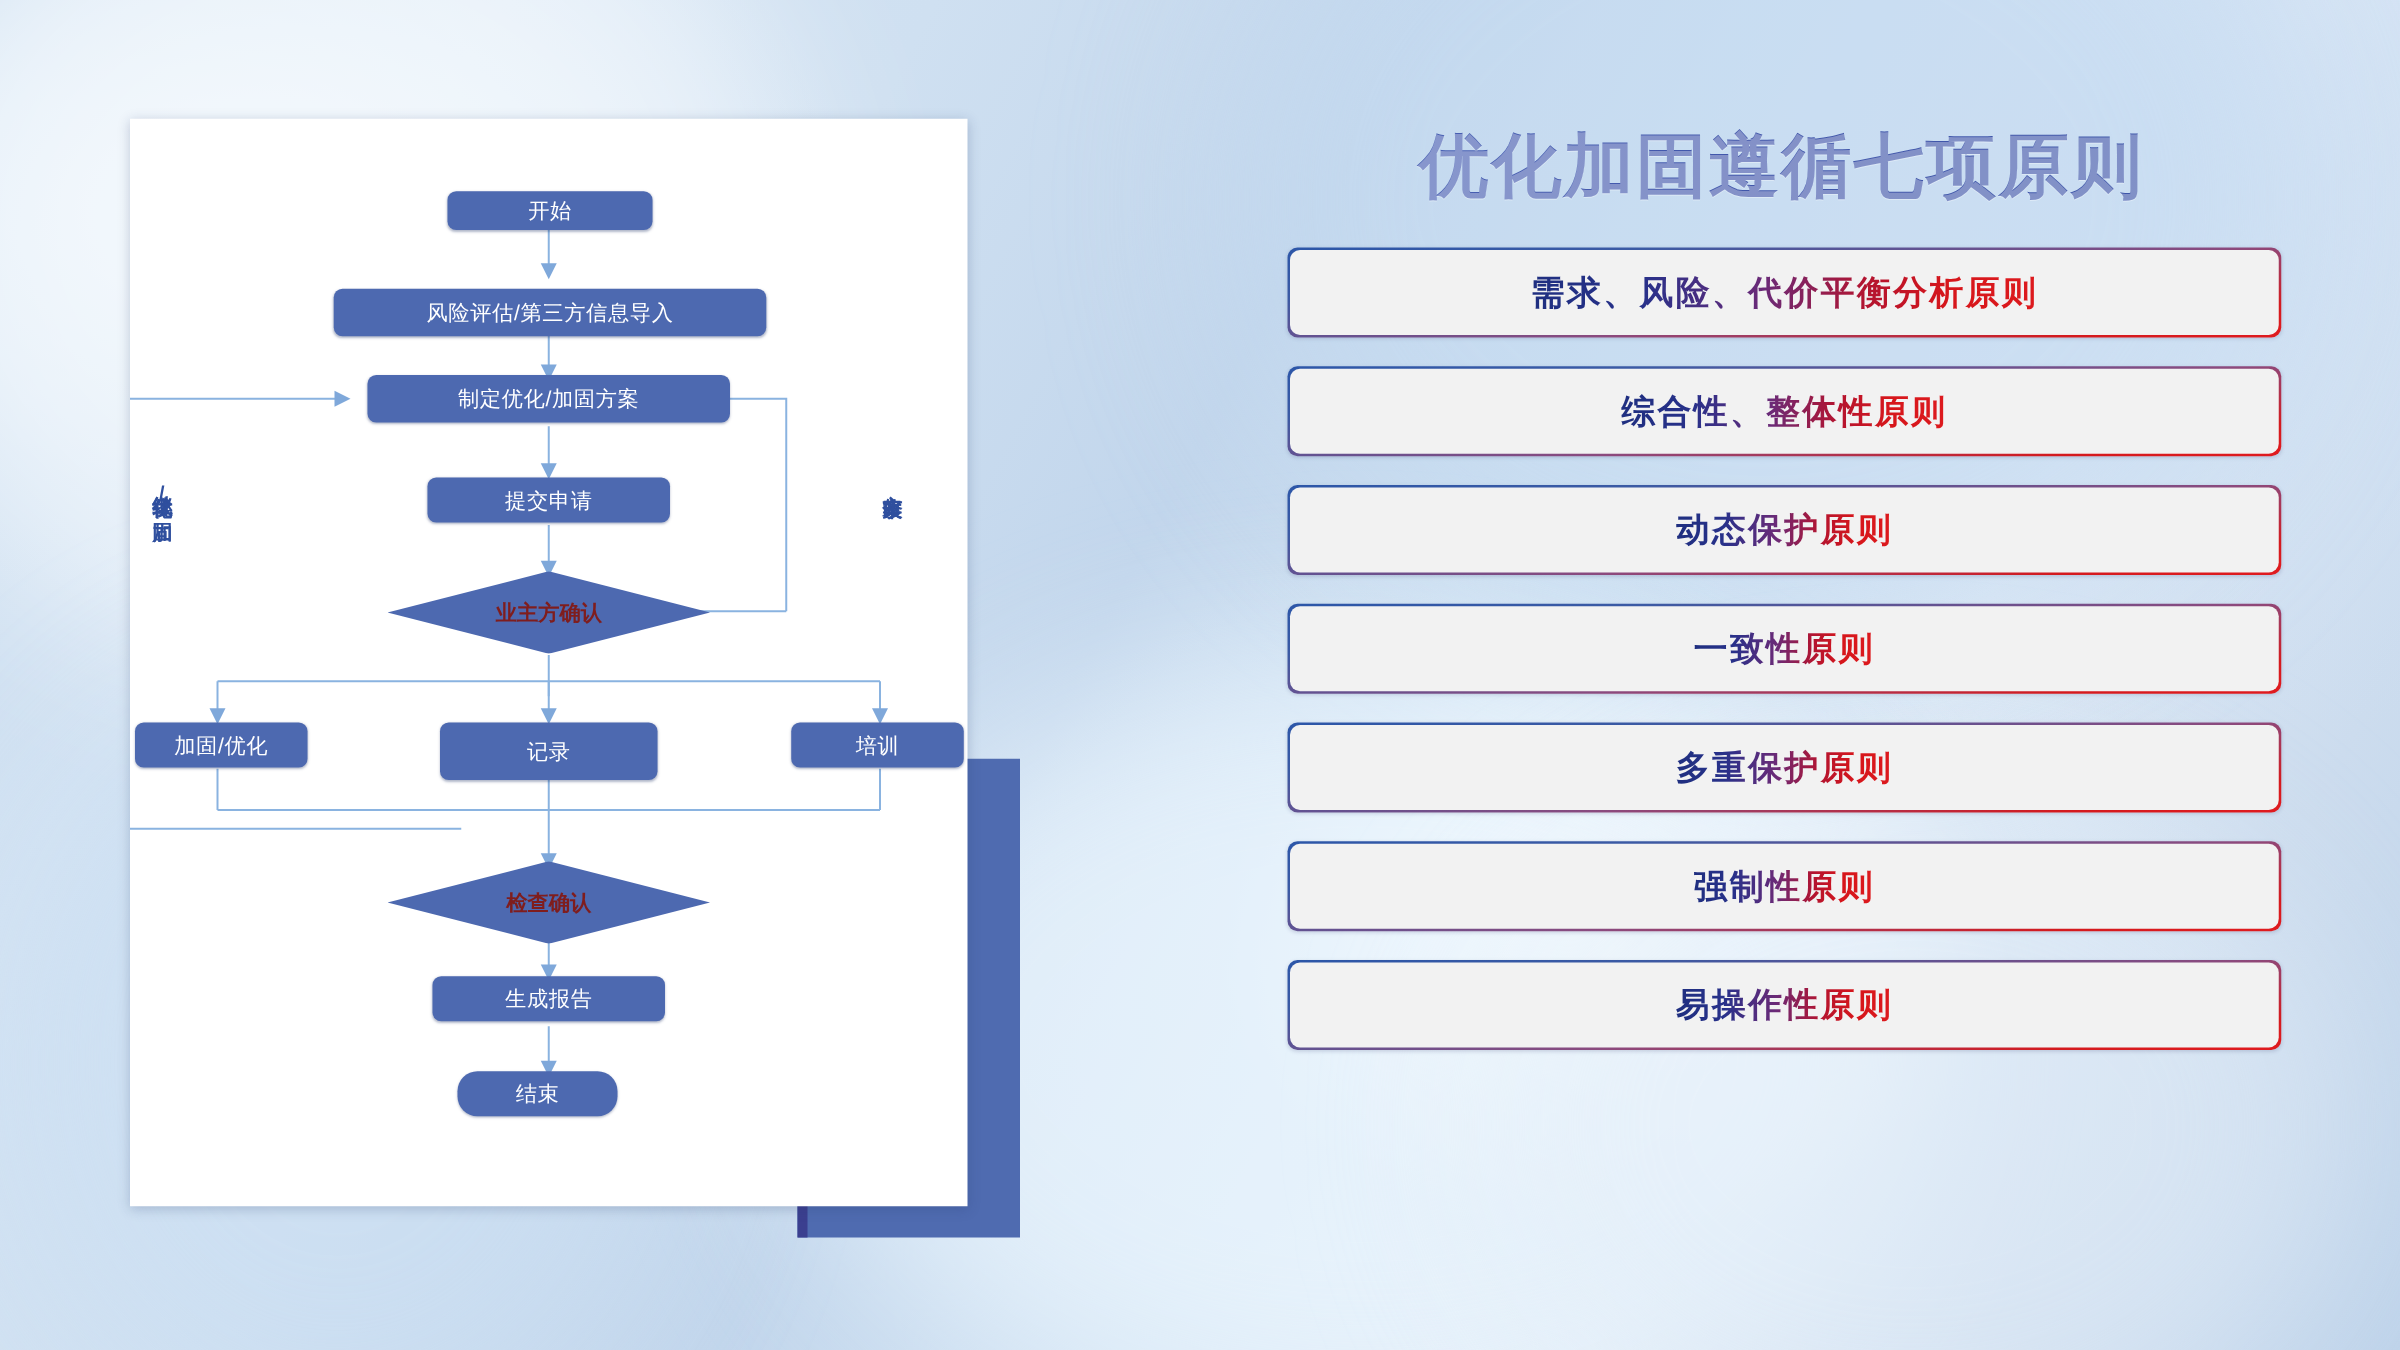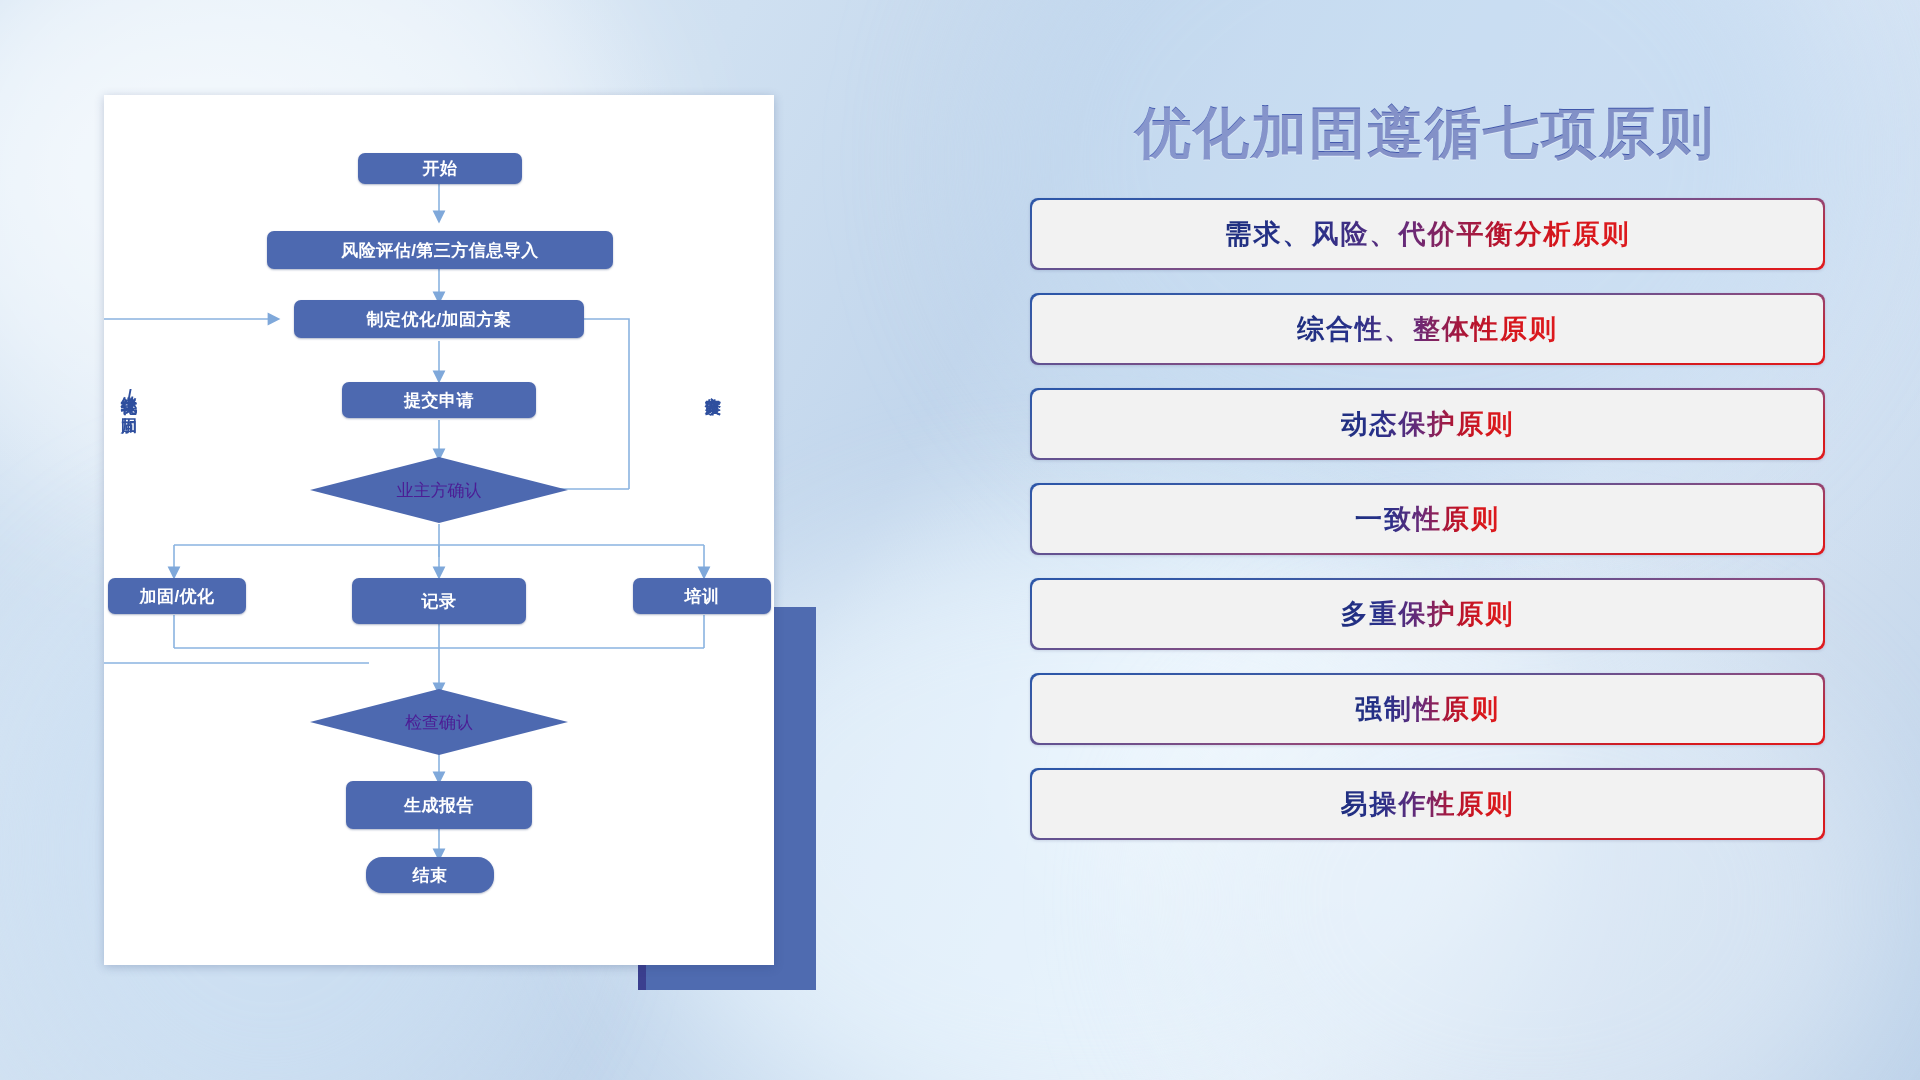--- a/index.html
+++ b/index.html
@@ -53,31 +53,31 @@
 
   
   .node {
     position: absolute;
     background: #4d69b0;
     color: #ffffff;
     border-radius: 7px;
     display: flex;
     align-items: center;
     justify-content: center;
-    font-weight: bold;
+    font-weight: normal;
     font-size: 17px;
     letter-spacing: 0.5px;
     box-shadow: 0 1px 2px rgba(30,50,100,0.35);
     white-space: nowrap;
   }
 
   .diamond {
     position: absolute;
-    color: #4c1d95;
-    font-weight: normal;
+    color: #7f1d1d;
+    font-weight: bold;
     font-size: 17px;
     display: flex;
     align-items: center;
     justify-content: center;
     white-space: nowrap;
   }
   .diamond .dshape {
     position: absolute; left: 0; top: 0; width: 100%; height: 100%;
     background: #4d69b0;
     clip-path: polygon(50% 0%, 100% 50%, 50% 100%, 0% 50%);
@@ -244,21 +244,21 @@
 
     <div class="node" style="left:529px; top:483px; width:138px; height:36px;">
       <span>培训</span>
     </div>
 
     <div class="diamond" style="left:206px; top:594px; width:258px; height:66px;">
       <span class="dshape"></span>
       <span class="dlabel">检查确认</span>
     </div>
 
-    <div class="node" style="left:242px; top:686px; width:186px; height:48px;">
+    <div class="node" style="left:242px; top:686px; width:186px; height:36px;">
       <span>生成报告</span>
     </div>
 
     <div class="node" style="left:262px; top:762px; width:128px; height:36px;border-radius:16px;">
       <span>结束</span>
     </div>
 
     <div class="vlabel" style="left:16px; top:288px;">继续优化/加固</div>
 
     <div class="vlabel" style="left:600px; top:288px;">方案修改</div>

